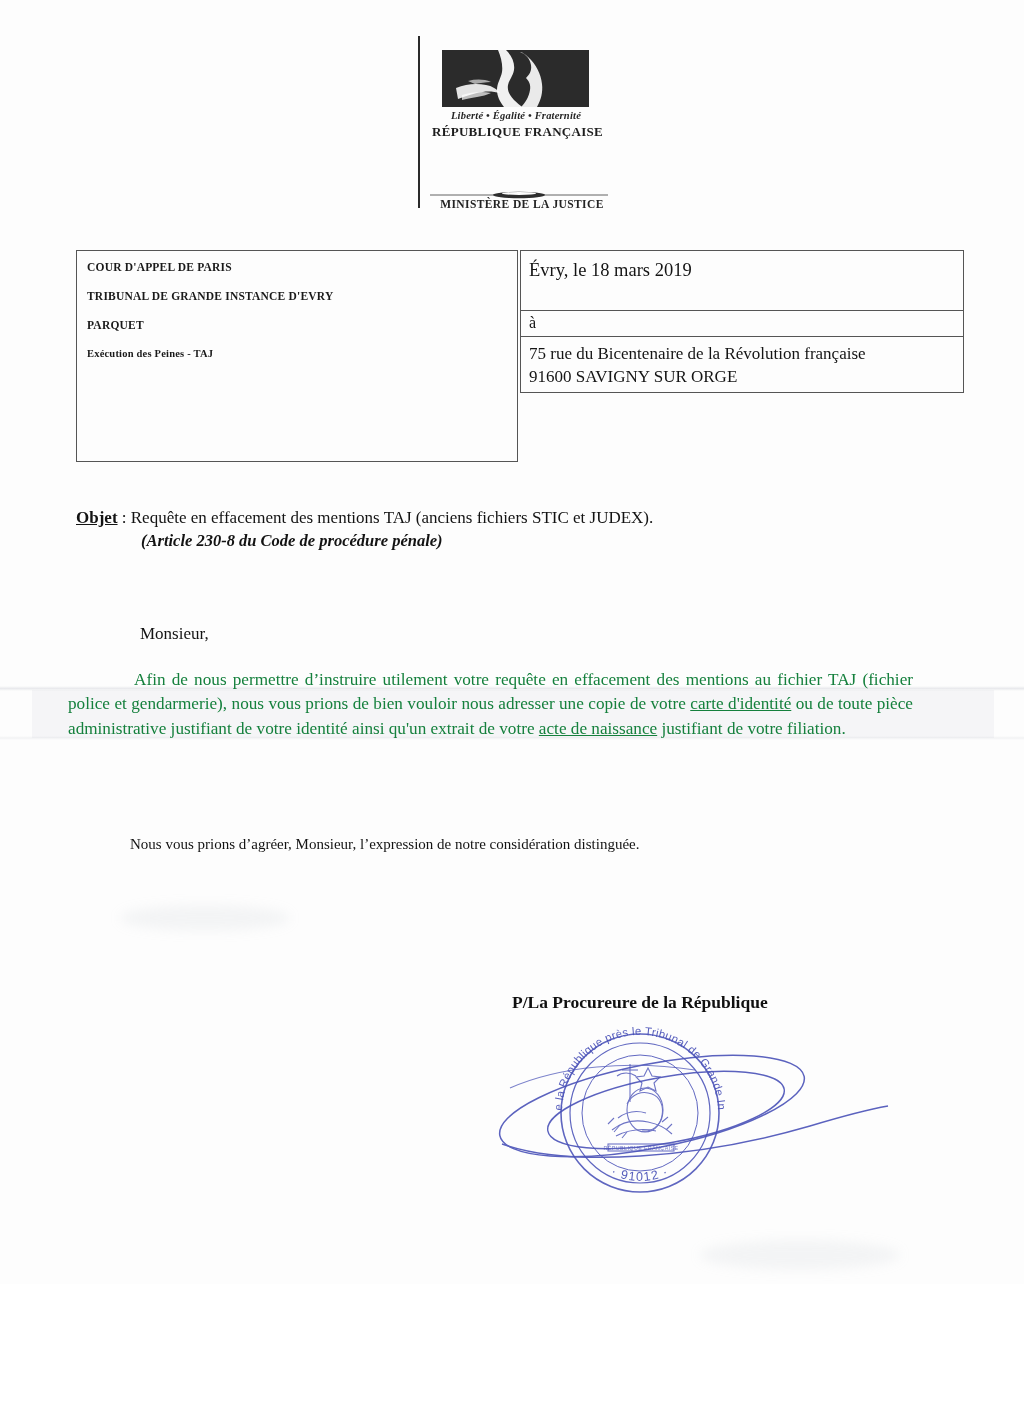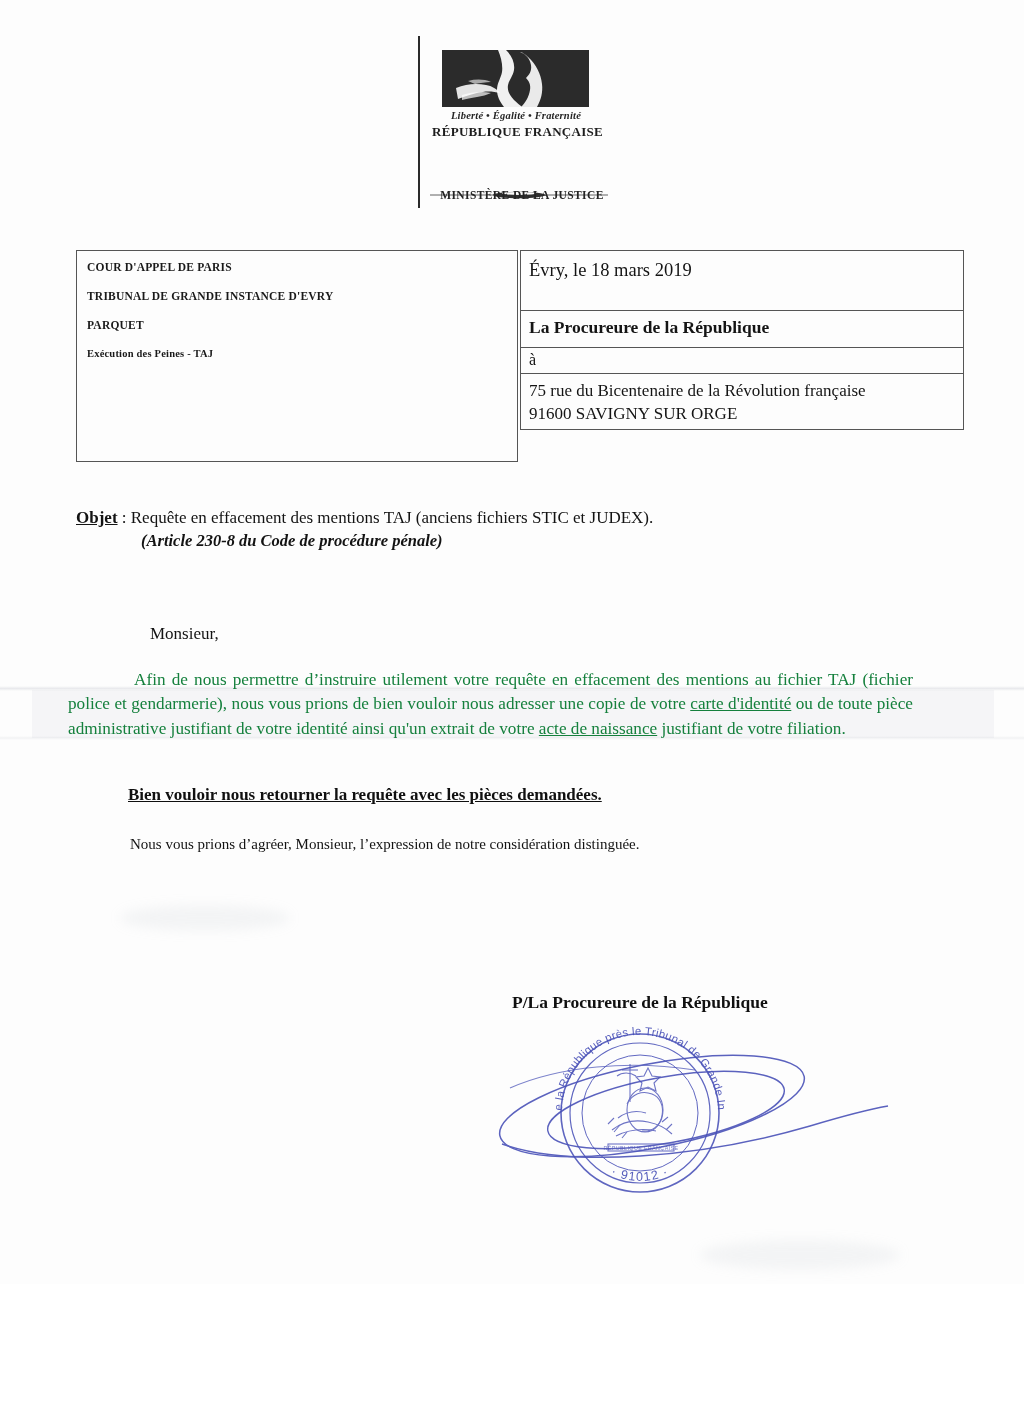--- a/index.html
+++ b/index.html
@@ -88,21 +88,21 @@
     color: #1d1d1d;
     white-space: nowrap;
   }
   .divider-orn {
     position: absolute;
     left: 12px; top: 150px;
     width: 178px; height: 10px;
   }
   .ministere {
     position: absolute;
-    left: 6px; top: 153px;
+    left: 6px; top: 162px;
     width: 196px;
     text-align: center;
     font-weight: bold;
     font-size: 11.5px;
     letter-spacing: 0.4px;
     color: #232323;
     white-space: nowrap;
   }
 
   
@@ -165,21 +165,21 @@
     margin-top: 3px;
     margin-left: 65px;
     font-weight: bold;
     font-style: italic;
     font-size: 16.5px;
   }
 
   
   .salutation {
     position: absolute;
-    left: 150px; top: 624px;
+    left: 140px; top: 624px;
     font-size: 17px;
     color: #131313;
   }
   .para-main {
     position: absolute;
     left: 68px; top: 668px;
     width: 845px;
     font-size: 17.2px;
     line-height: 1.42;
     text-align: justify;
@@ -263,38 +263,36 @@
 
   <div class="sender-box">
     <div class="sender-line">COUR D'APPEL DE PARIS</div>
     <div class="sender-line">TRIBUNAL DE GRANDE INSTANCE D'EVRY</div>
     <div class="sender-line">PARQUET</div>
     <div class="sender-line small">Exécution des Peines - TAJ</div>
   </div>
 
   <div class="recipient-box">
     <div class="rcell date">Évry, le 18 mars 2019</div>
-    <div class="rcell title">La Procureure de la République</div>
     <div class="rcell a">à</div>
     <div class="rcell addr">
       <span>75 rue du Bicentenaire de la Révolution française</span><br>
       <span>91600 SAVIGNY SUR ORGE</span>
     </div>
   </div>
 
   <div class="objet">
     <span class="objet-label">Objet</span><span> : </span><span>Requête en effacement des mentions TAJ (anciens fichiers STIC et JUDEX).</span>
     <span class="objet-sub">(Article 230-8 du Code de procédure pénale)</span>
   </div>
 
   <div class="salutation">Monsieur,</div>
 
   <div class="para-main"><span>Afin de nous permettre d’instruire utilement votre requête en effacement des mentions au fichier TAJ (fichier police et gendarmerie), nous vous prions de bien vouloir nous adresser une copie de votre </span><u>carte d'identité</u><span> ou de toute pièce administrative justifiant de votre identité ainsi qu'un extrait de votre </span><u>acte de naissance</u><span> justifiant de votre filiation.</span></div>
 
-  <div class="bold-instruction">Bien vouloir nous retourner la requête avec les pièces demandées.</div>
 
   <div class="closing">Nous vous prions d’agréer, Monsieur, l’expression de notre considération distinguée.</div>
 
   <div class="sig-title">P/La Procureure de la République</div>
 
   <div class="stamp-wrap">
     <svg width="420" height="190" viewBox="0 0 420 190" xmlns="http://www.w3.org/2000/svg">
       <defs>
         <path id="arcTop" d="M 82 95 A 78 78 0 0 1 238 95"></path>
         <path id="arcBottom" d="M 92 95 A 68 68 0 0 0 228 95"></path>

